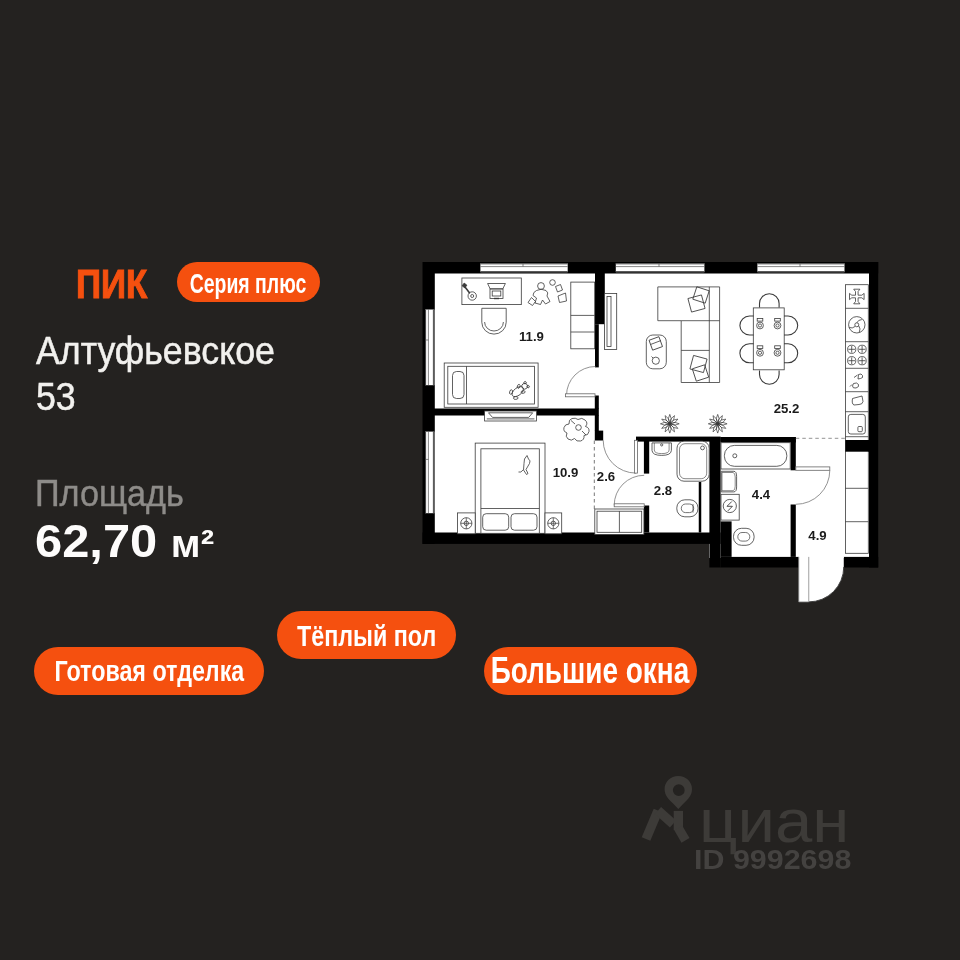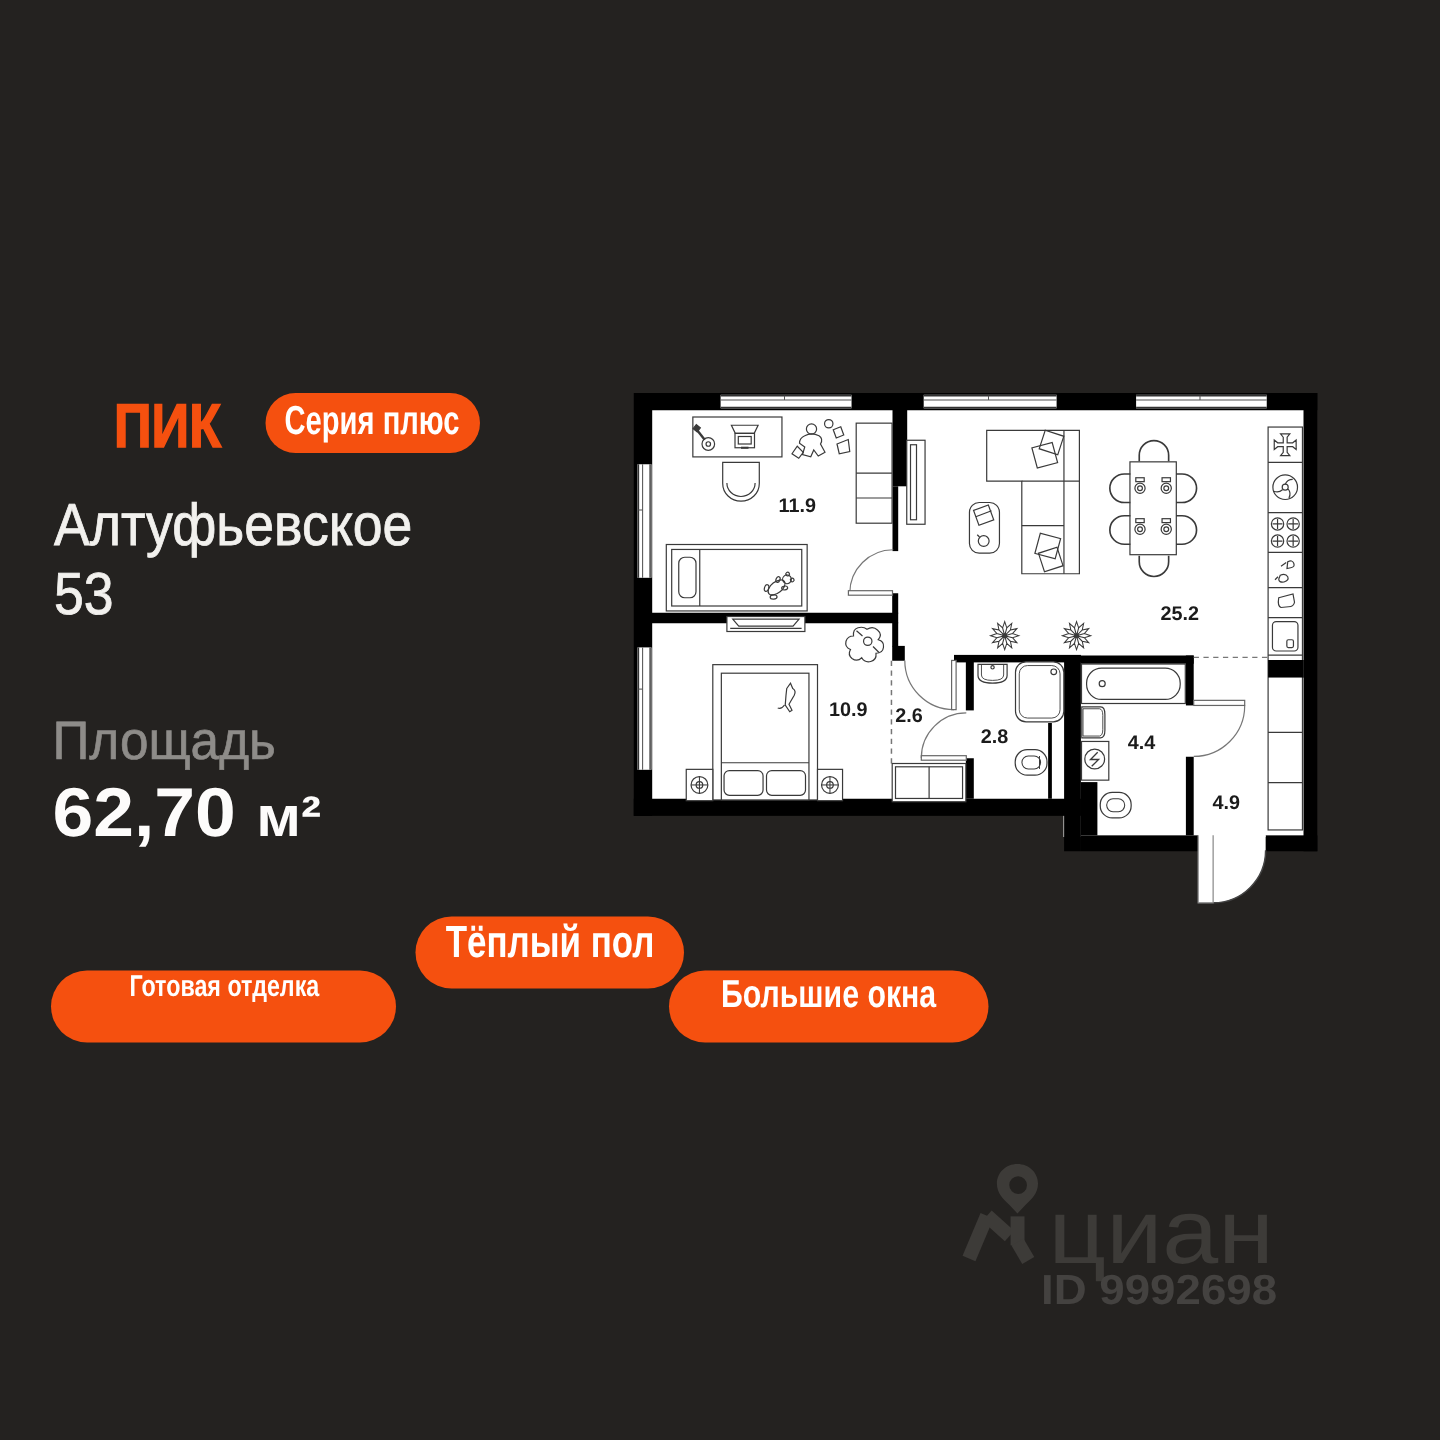--- a/index.html
+++ b/index.html
@@ -1,44 +1,44 @@
 <!DOCTYPE html>
 <html><head>
 <meta charset="utf-8">
 <style>
 html,body{margin:0;padding:0;width:960px;height:960px;background:#242220;overflow:hidden}
 body{font-family:"Liberation Sans",sans-serif;position:relative}
 .abs{position:absolute}
-.pill{position:absolute;background:#f5500f;border-radius:24.5px;color:#fff;display:flex;justify-content:center;font-weight:bold;white-space:nowrap}
+.pill{position:absolute;background:#f5500f;border-radius:24.5px;color:#fff;display:flex;align-items:center;justify-content:center;font-weight:bold;white-space:nowrap}
 .pill span{display:block;white-space:nowrap}
 </style>
 </head>
 <body>
 
 <div id="pik" class="abs" style="left:75.5px;top:260.6px;color:#f5500f;font-weight:bold;font-size:41px;transform:scaleX(0.85) translateZ(0);transform-origin:0 0;-webkit-text-stroke:1.1px #f5500f">ПИК</div>
 
 <div class="pill" style="left:176.7px;top:261.7px;width:143.3px;height:40px;font-size:27px">
     <span id="t_seriya" style="transform:scaleX(0.72) translateZ(0);position:relative;top:3px">Серия плюс</span>
   </div>
 
 <div id="t_name" class="abs" style="left:36px;top:327px;color:#f2f1ee;font-size:39.5px;line-height:46px;transform:scaleX(0.904) translateZ(0);transform-origin:0 0;white-space:nowrap;-webkit-text-stroke:0.55px #f2f1ee">Алтуфьевское<br>53</div>
 
 <div id="t_pl" class="abs" style="left:35px;top:473px;color:#8e8c89;font-size:36px;transform:scaleX(0.95) translateZ(0);transform-origin:0 0;white-space:nowrap;-webkit-text-stroke:0.45px #8e8c89">Площадь</div>
 
 <div id="t_area" class="abs" style="left:35px;top:513.5px;color:#fdfcfb;font-size:46px;font-weight:bold;transform:scaleX(1.062) translateZ(0);transform-origin:0 0;white-space:nowrap">62,70 <span style="font-size:38px">м²</span></div>
 
-<div class="pill" style="left:34px;top:646.5px;width:230.4px;height:48.2px;font-size:20px">
+<div class="pill" style="left:34px;top:646.5px;width:230.4px;height:48.2px;font-size:30px">
     <span id="t_b1" style="transform:scaleX(0.776) translateZ(0);position:relative;top:0.5px">Готовая отделка</span>
   </div>
 
 <div class="pill" style="left:276.6px;top:611px;width:179.8px;height:48.2px;font-size:30px">
     <span id="t_b2" style="transform:scaleX(0.776) translateZ(0);position:relative;top:0.5px">Тёплый пол</span>
   </div>
 
-<div class="pill" style="left:446px;top:646.5px;width:212.8px;height:48.2px;font-size:26px">
+<div class="pill" style="left:484px;top:646.5px;width:212.8px;height:48.2px;font-size:36px">
     <span id="t_b3" style="transform:scaleX(0.776) translateZ(0);position:relative;top:0.5px">Большие окна</span>
   </div>
 
 <div id="t_cian" class="abs" style="left:698.5px;top:786.3px;color:#3d3b38;font-size:61px;transform:scaleX(1.1) translateZ(0);transform-origin:0 0;white-space:nowrap">циан</div>
 
 <div id="t_id" class="abs" style="left:694px;top:844px;color:#444240;font-size:28px;font-weight:bold;transform:scaleX(1.087) translateZ(0);transform-origin:0 0;white-space:nowrap">ID 9992698</div>
 
 <svg class="abs" style="left:638px;top:768px" width="68" height="80" viewBox="0 0 68 80">
 <path fill="#3d3b38" fill-rule="evenodd" d="M 40.3 8 C 32.6 8 26.6 13.8 26.6 21 C 26.6 27.5 30.6 31.2 34.8 35.2 L 40.3 41 L 45.8 35.2 C 50 31.2 54 27.5 54 21 C 54 13.8 48 8 40.3 8 Z M 40.8 16.2 a 5.9 5.9 0 1 1 -0.1 11.8 a 5.9 5.9 0 1 1 0.1 -11.8 Z"></path>
 <g fill="#3d3b38">

